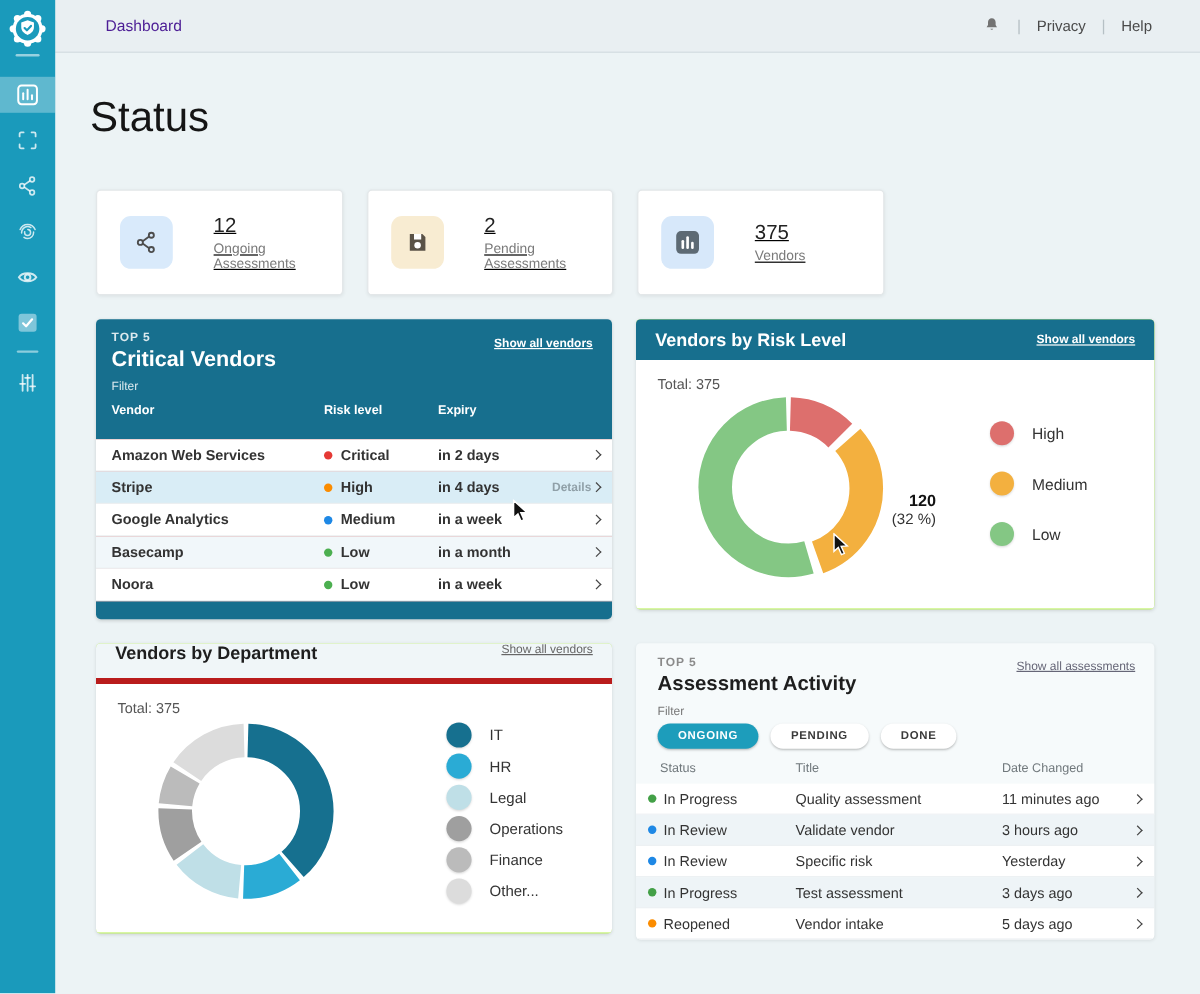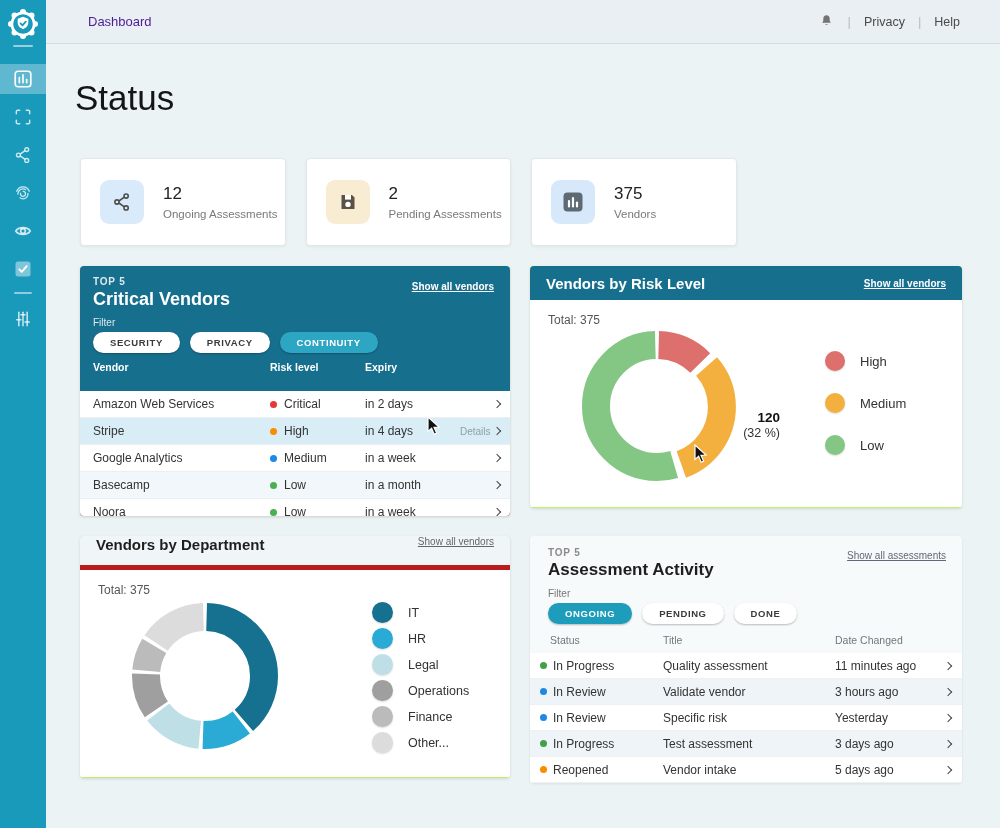--- a/index.html
+++ b/index.html
@@ -22,40 +22,40 @@
   .tb-sep { color:#b6c0c5; font-size:13px; }
   .tb-link { cursor:pointer; }
 
   
   .main { position:absolute; left:46px; top:45px; right:0; bottom:0; background:#ecf3f5; overflow:hidden; }
   h1.page-title { font-size:35px; font-weight:400; color:#151515; margin:30px 0 0 29px; line-height:46px; }
 
   .stats { margin:37px 38px 0 34px; display:grid; grid-template-columns:repeat(4,1fr); gap:20px; }
   .stat-card { height:88px; background:#fff; border:1px solid #e3e7e9; border-radius:4px; box-shadow:0 1px 3px rgba(0,0,0,.06); display:flex; align-items:center; cursor:pointer; }
   .icon-box { width:44px; height:44px; border-radius:9px; margin-left:19px; display:flex; align-items:center; justify-content:center; flex:none; }
-  .stat-text { margin-left:19px; }
+  .stat-text { margin-left:34px;text-decoration:underline; }
   .stat-value { font-size:17px; color:#222; }
   .stat-label { font-size:11.5px; color:#7a7a7a; margin-top:4px; }
 
   .cards-grid { margin:20px 38px 0 34px; display:grid; grid-template-columns:430px 432px; column-gap:20px; row-gap:20px; align-items:start; }
 
   
   .cv-card { position:relative; height:250px; background:#176f8e; border-radius:4px; color:#fff; overflow:hidden; box-shadow:0 1px 3px rgba(0,0,0,.15); }
   .eyebrow { font-size:10px; font-weight:bold; letter-spacing:.8px; color:rgba(255,255,255,.85); }
   .cv-head { padding:10px 14px 0 13px; }
   .cv-title { font-size:18px; font-weight:bold; margin-top:2px; line-height:21px; }
   .card-link { font-size:10px; font-weight:bold; color:#fff; text-decoration:underline; cursor:pointer; }
   .cv-link { position:absolute; top:15px; right:16px; }
   .filter-label { font-size:10px; color:rgba(255,255,255,.85); margin-top:7px; }
   .chips { display:flex; gap:10px; margin-top:4px; }
   .chip { height:21px; padding:0 17px; border-radius:11px; background:#fff; color:#3a3a3a; font-size:9.5px; font-weight:bold; letter-spacing:.6px; display:flex; align-items:center; box-shadow:0 1px 2px rgba(0,0,0,.25); cursor:pointer; white-space:nowrap; }
   .chip.sel-teal { background:#2da6c4; color:#fff; }
   .chip.sel-teal2 { background:#1d9dbb; color:#fff; }
   .cv-thead { display:grid; grid-template-columns:177px 95px 95px 32px 14px; padding:8px 4px 18px 13px; font-size:10.5px; font-weight:bold; }
-  .cv-tbody { background:#b91c1c; color:#333; }
+  .cv-tbody { background:#b91c1c; color:#333;font-weight:bold; }
   .cv-row { display:grid; grid-template-columns:177px 95px 95px 32px 14px; align-items:center; height:27px; padding-left:13px; padding-right:4px; font-size:12px; border-bottom:1px solid #eceff1; background:#fff; cursor:pointer; }
   .cv-row:nth-child(even) { background:#f1f7fa; }
   .cv-row.hover { background:#d9edf6; }
   .risk-cell { display:flex; align-items:center; gap:7px; }
   .dot { width:7px; height:7px; border-radius:50%; flex:none; }
   .details { font-size:10px; color:#90a0a8; }
   .chev { width:6px; height:6px; border-top:1.8px solid #444; border-right:1.8px solid #444; transform:rotate(45deg); justify-self:end; margin-right:6px; }
 
   
   .chart-card { background:#bef264; border-radius:4px; overflow:hidden; box-shadow:0 1px 3px rgba(0,0,0,.12); }
@@ -243,31 +243,20 @@
     </div>
 
     <div class="cards-grid">
 
       <div class="cv-card">
         <span class="card-link cv-link">Show all vendors</span>
         <div class="cv-head">
           <div class="eyebrow">TOP 5</div>
           <div class="cv-title">Critical Vendors</div>
           <div class="filter-label">Filter</div>
-          <div class="chips">
-            <div class="chip">
-                <span>SECURITY</span>
-              </div>
-            <div class="chip">
-                <span>PRIVACY</span>
-              </div>
-            <div class="chip sel-teal">
-                <span>CONTINUITY</span>
-              </div>
-          </div>
           <div class="cv-thead" style="padding-left:0;">
             <span>Vendor</span>
             <span>Risk level</span>
             <span>Expiry</span>
           </div>
         </div>
         <div class="cv-tbody">
           <div class="cv-row">
             <span>Amazon Web Services</span>
             <span class="risk-cell">

